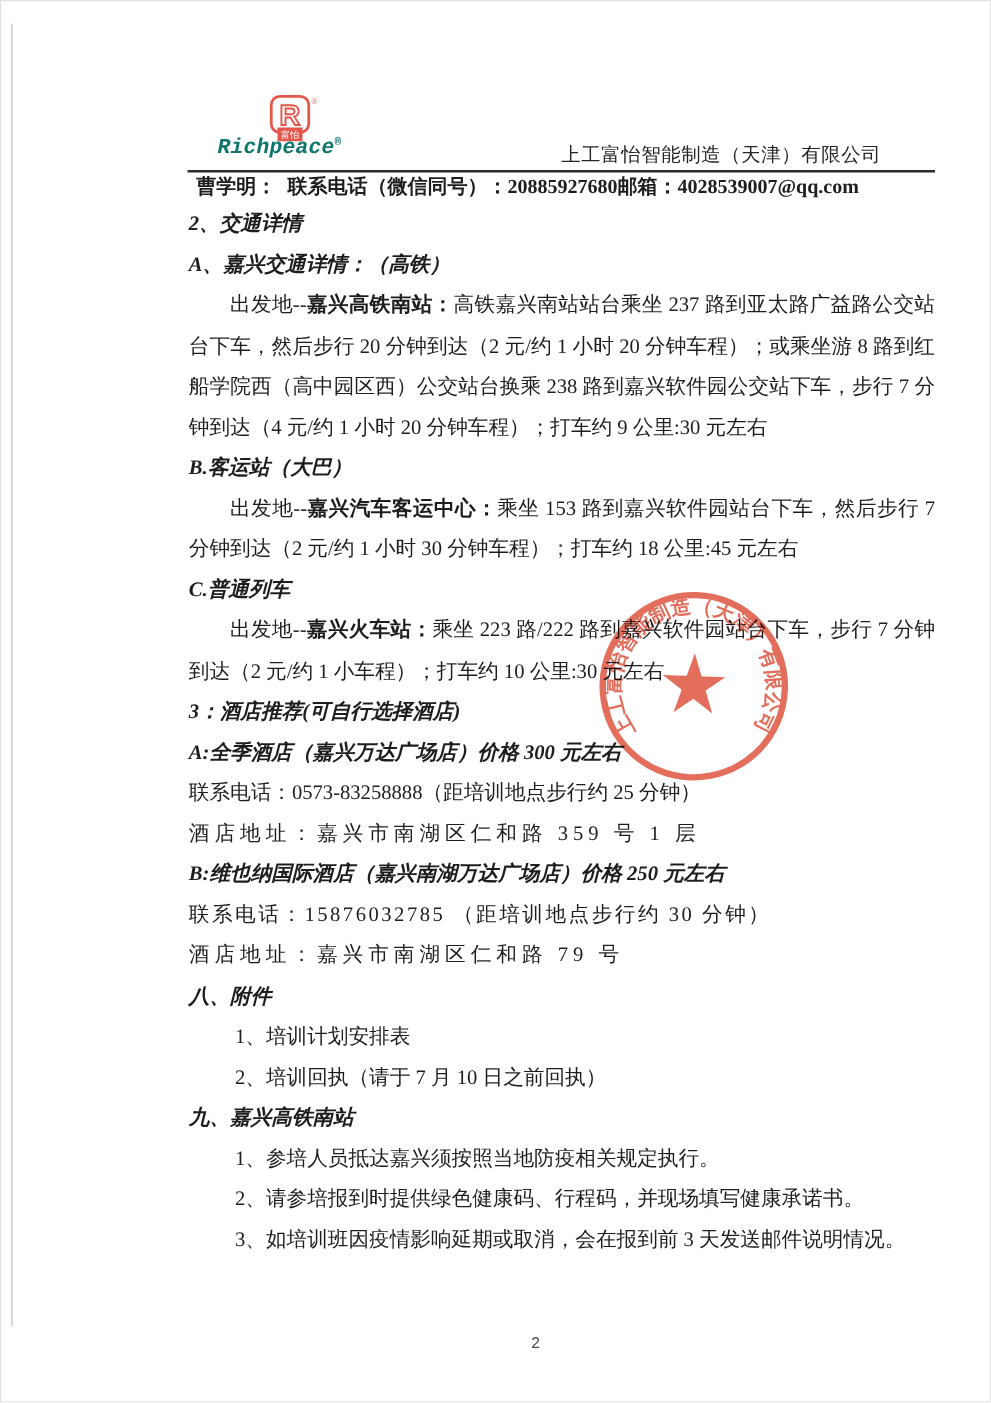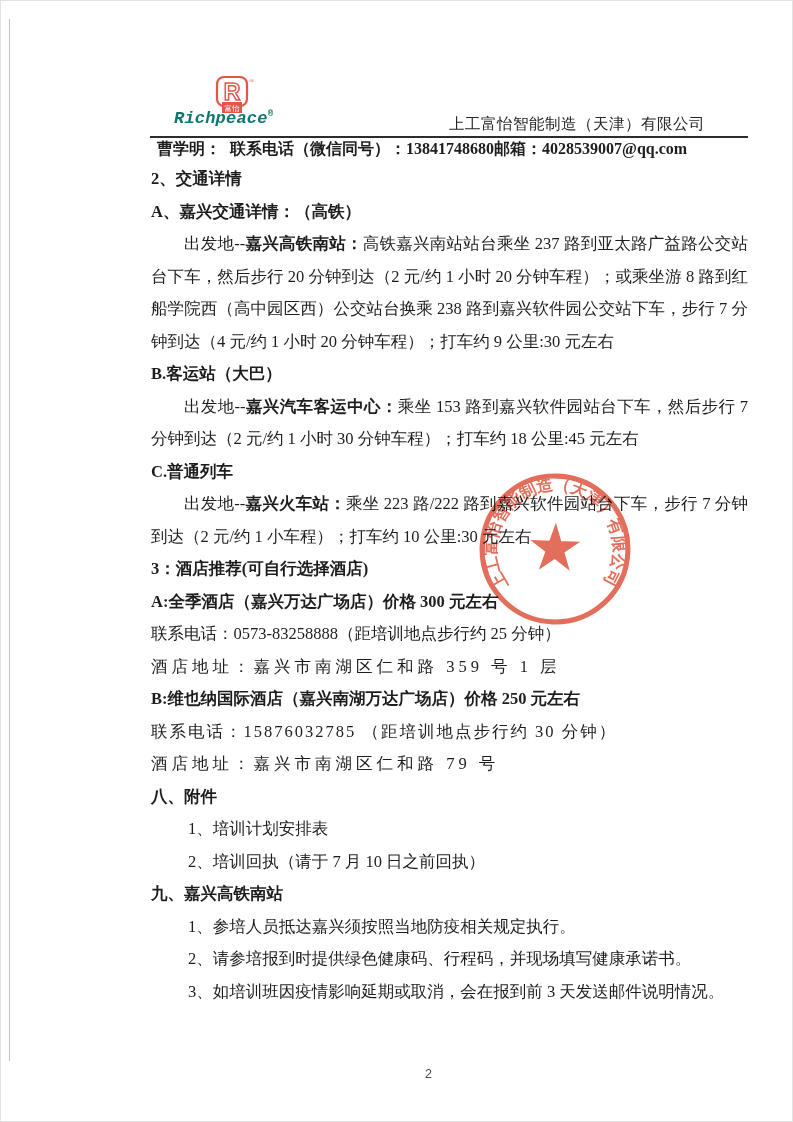--- a/index.html
+++ b/index.html
@@ -48,21 +48,21 @@
   }
   .contact-line .gap  { margin-left: 9px; }
   .contact-line .gap2 { }
 
   
   .doc-body {
     position: absolute; left: 150px; top: 162px; width: 597px;
     font-size: 16.5px;
   }
   .blk { line-height: 32.5px; text-align: justify; }
-  .blk.h { font-weight: bold; }
+  .blk.h { font-weight: bold; font-style: italic; }
   .blk.p { text-indent: 2em; }
   .blk.item { padding-left: 37px; }
   .b { font-weight: bold; }
 
   
   .stamp {
     position: absolute; left: 473px; top: 467px;
     width: 162px; height: 162px;
     opacity: .82;
     mix-blend-mode: multiply;
@@ -92,21 +92,21 @@
     <text x="36" y="8" font-size="7" fill="#e4564a">®</text>
   </svg>
 
   <div class="brand-name"><span>Richpeace</span><span class="reg">®</span></div>
 
   <div class="company-name">上工富怡智能制造（天津）有限公司</div>
 
   <div class="header-rule"></div>
 
   <div class="contact-line">
-    <span>曹学明：</span><span class="gap">联系电话（微信同号）：</span><span>13841748680</span><span class="gap2">邮箱：</span><span>4028539007@qq.com</span>
+    <span>曹学明：</span><span class="gap">联系电话（微信同号）：</span><span>20885927680</span><span class="gap2">邮箱：</span><span>4028539007@qq.com</span>
   </div>
 
   <div class="doc-body">
       <div class="blk h"><span class="b">2、交通详情</span></div>
       <div class="blk h"><span class="b">A、嘉兴交通详情：（高铁）</span></div>
       <div class="blk p"><span>出发地--</span><span class="b">嘉兴高铁南站：</span><span>高铁嘉兴南站站台乘坐 237 路到亚太路广益路公交站台下车，然后步行 20 分钟到达（2 元/约 1 小时 20 分钟车程）；或乘坐游 8 路到红船学院西（高中园区西）公交站台换乘 238 路到嘉兴软件园公交站下车，步行 7 分钟到达（4 元/约 1 小时 20 分钟车程）；打车约 9 公里:30 元左右</span></div>
       <div class="blk h"><span class="b">B.客运站（大巴）</span></div>
       <div class="blk p"><span>出发地--</span><span class="b">嘉兴汽车客运中心：</span><span>乘坐 153 路到嘉兴软件园站台下车，然后步行 7 分钟到达（2 元/约 1 小时 30 分钟车程）；打车约 18 公里:45 元左右</span></div>
       <div class="blk h"><span class="b">C.普通列车</span></div>
       <div class="blk p"><span>出发地--</span><span class="b">嘉兴火车站：</span><span>乘坐 223 路/222 路到嘉兴软件园站台下车，步行 7 分钟到达（2 元/约 1 小车程）；打车约 10 公里:30 元左右</span></div>

